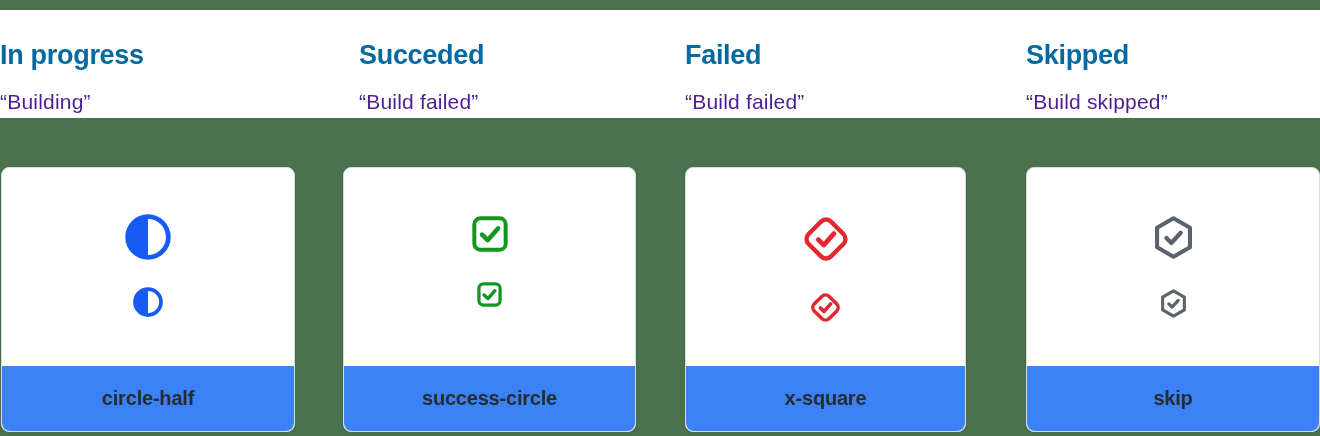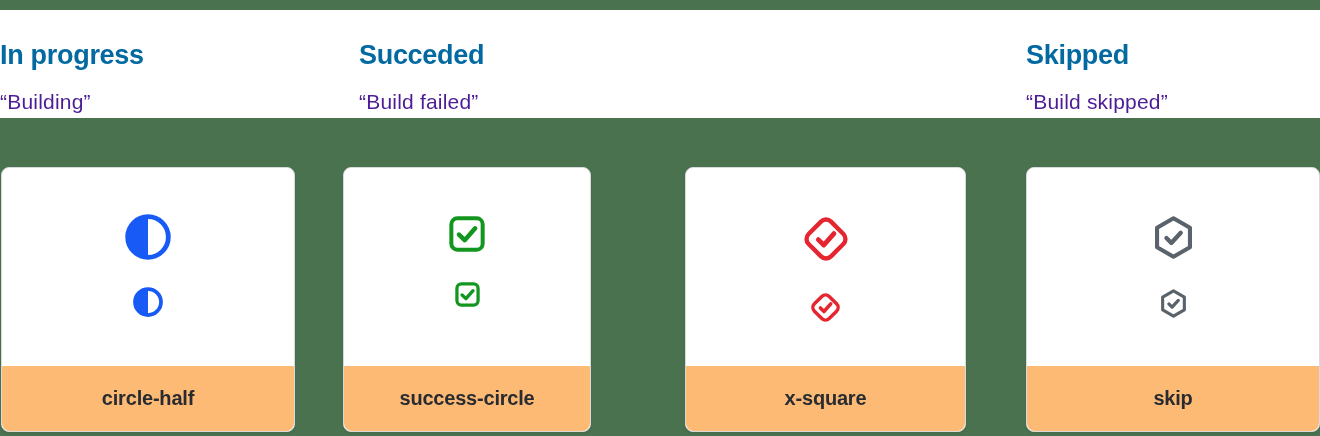--- a/index.html
+++ b/index.html
@@ -7,40 +7,44 @@
   .canvas{position:relative;width:1320px;height:436px;overflow:hidden;background:#ffffff;}
   .top-strip{position:absolute;left:0;top:0;width:1320px;height:10px;}
   .green-section{position:absolute;left:0;top:118px;width:1320px;height:318px;}
   .col-head{position:absolute;top:40px;width:300px;}
   .heading{font-size:27px;font-weight:700;letter-spacing:-0.3px;color:#0369a1;line-height:1.15;}
   .subtitle{margin-top:18px;font-size:21px;font-weight:400;letter-spacing:0.2px;color:#4c1d95;line-height:1.2;}
   .card{position:absolute;top:167px;height:265px;background:#ffffff;border:1px solid #d9dadc;
         border-radius:8px;box-sizing:border-box;box-shadow:0 1px 3px rgba(0,0,0,0.08);}
   .card-body{position:absolute;left:0;top:0;right:0;height:200px;display:flex;flex-direction:column;
         align-items:center;justify-content:flex-start;padding-top:46px;box-sizing:border-box;gap:27px;}
-  .card-footer{position:absolute;left:0;right:0;bottom:0;height:65px;background:#fdba74;
+  .card-footer{position:absolute;left:0;right:0;bottom:0;height:65px;background:#3b82f6;
         border-radius:0 0 8px 8px;display:flex;align-items:center;justify-content:center;}
   .label{font-size:20px;font-weight:700;letter-spacing:-0.2px;color:#282b30;}
   .icon{display:block;}
   svg{display:block;}
 </style>
 </head>
 <body>
 
 <div class="canvas">
 
   <div class="top-strip" style="background: rgb(74, 114, 79); color: rgb(74, 114, 79);"></div>
   <div class="green-section" style="background:#4a724f;"></div>
 
   <div class="col-head" style="left:0px;">
     <div class="heading">In progress</div>
     <div class="subtitle">“Building”</div>
   </div>
   <div class="col-head" style="left:343px;margin-left:16px;">
     <div class="heading">Succeded</div>
+    <div class="subtitle">“Build failed”</div>
+  </div>
+  <div class="col-head" style="left:685px;">
+    <div class="heading">Failed</div>
     <div class="subtitle">“Build failed”</div>
   </div>
   <div class="col-head" style="left:1026px;">
     <div class="heading">Skipped</div>
     <div class="subtitle">“Build skipped”</div>
   </div>
 
   <div class="card" style="left:1px;width:294px;">
     <div class="card-body" style="color:#175af5;">
       <span class="icon">
@@ -54,21 +58,21 @@
           <circle cx="12" cy="12" r="10.4" stroke="currentColor" stroke-width="3"></circle>
           <path d="M12 1.6 A10.4 10.4 0 0 0 12 22.4 Z" fill="currentColor"></path>
         </svg>
       </span>
     </div>
     <div class="card-footer">
       <span class="label">circle-half</span>
     </div>
   </div>
 
-  <div class="card" style="left:343px;width:248px;">
+  <div class="card" style="left:343px;width:293px;">
     <div class="card-body" style="color:#12961f;">
       <span class="icon">
         <svg width="40" height="40" viewBox="0 0 24 24" fill="none">
           <rect x="2.6" y="2.6" width="18.8" height="18.8" rx="3.6" stroke="currentColor" stroke-width="2.4"></rect>
           <path d="M7.2 12.4 L10.6 15.7 L16.9 8.6" stroke="currentColor" stroke-width="2.7" stroke-linecap="round" stroke-linejoin="round"></path>
         </svg>
       </span>
       <span class="icon">
         <svg width="27" height="27" viewBox="0 0 24 24" fill="none">
           <rect x="2.6" y="2.6" width="18.8" height="18.8" rx="4" stroke="currentColor" stroke-width="2.9"></rect>

